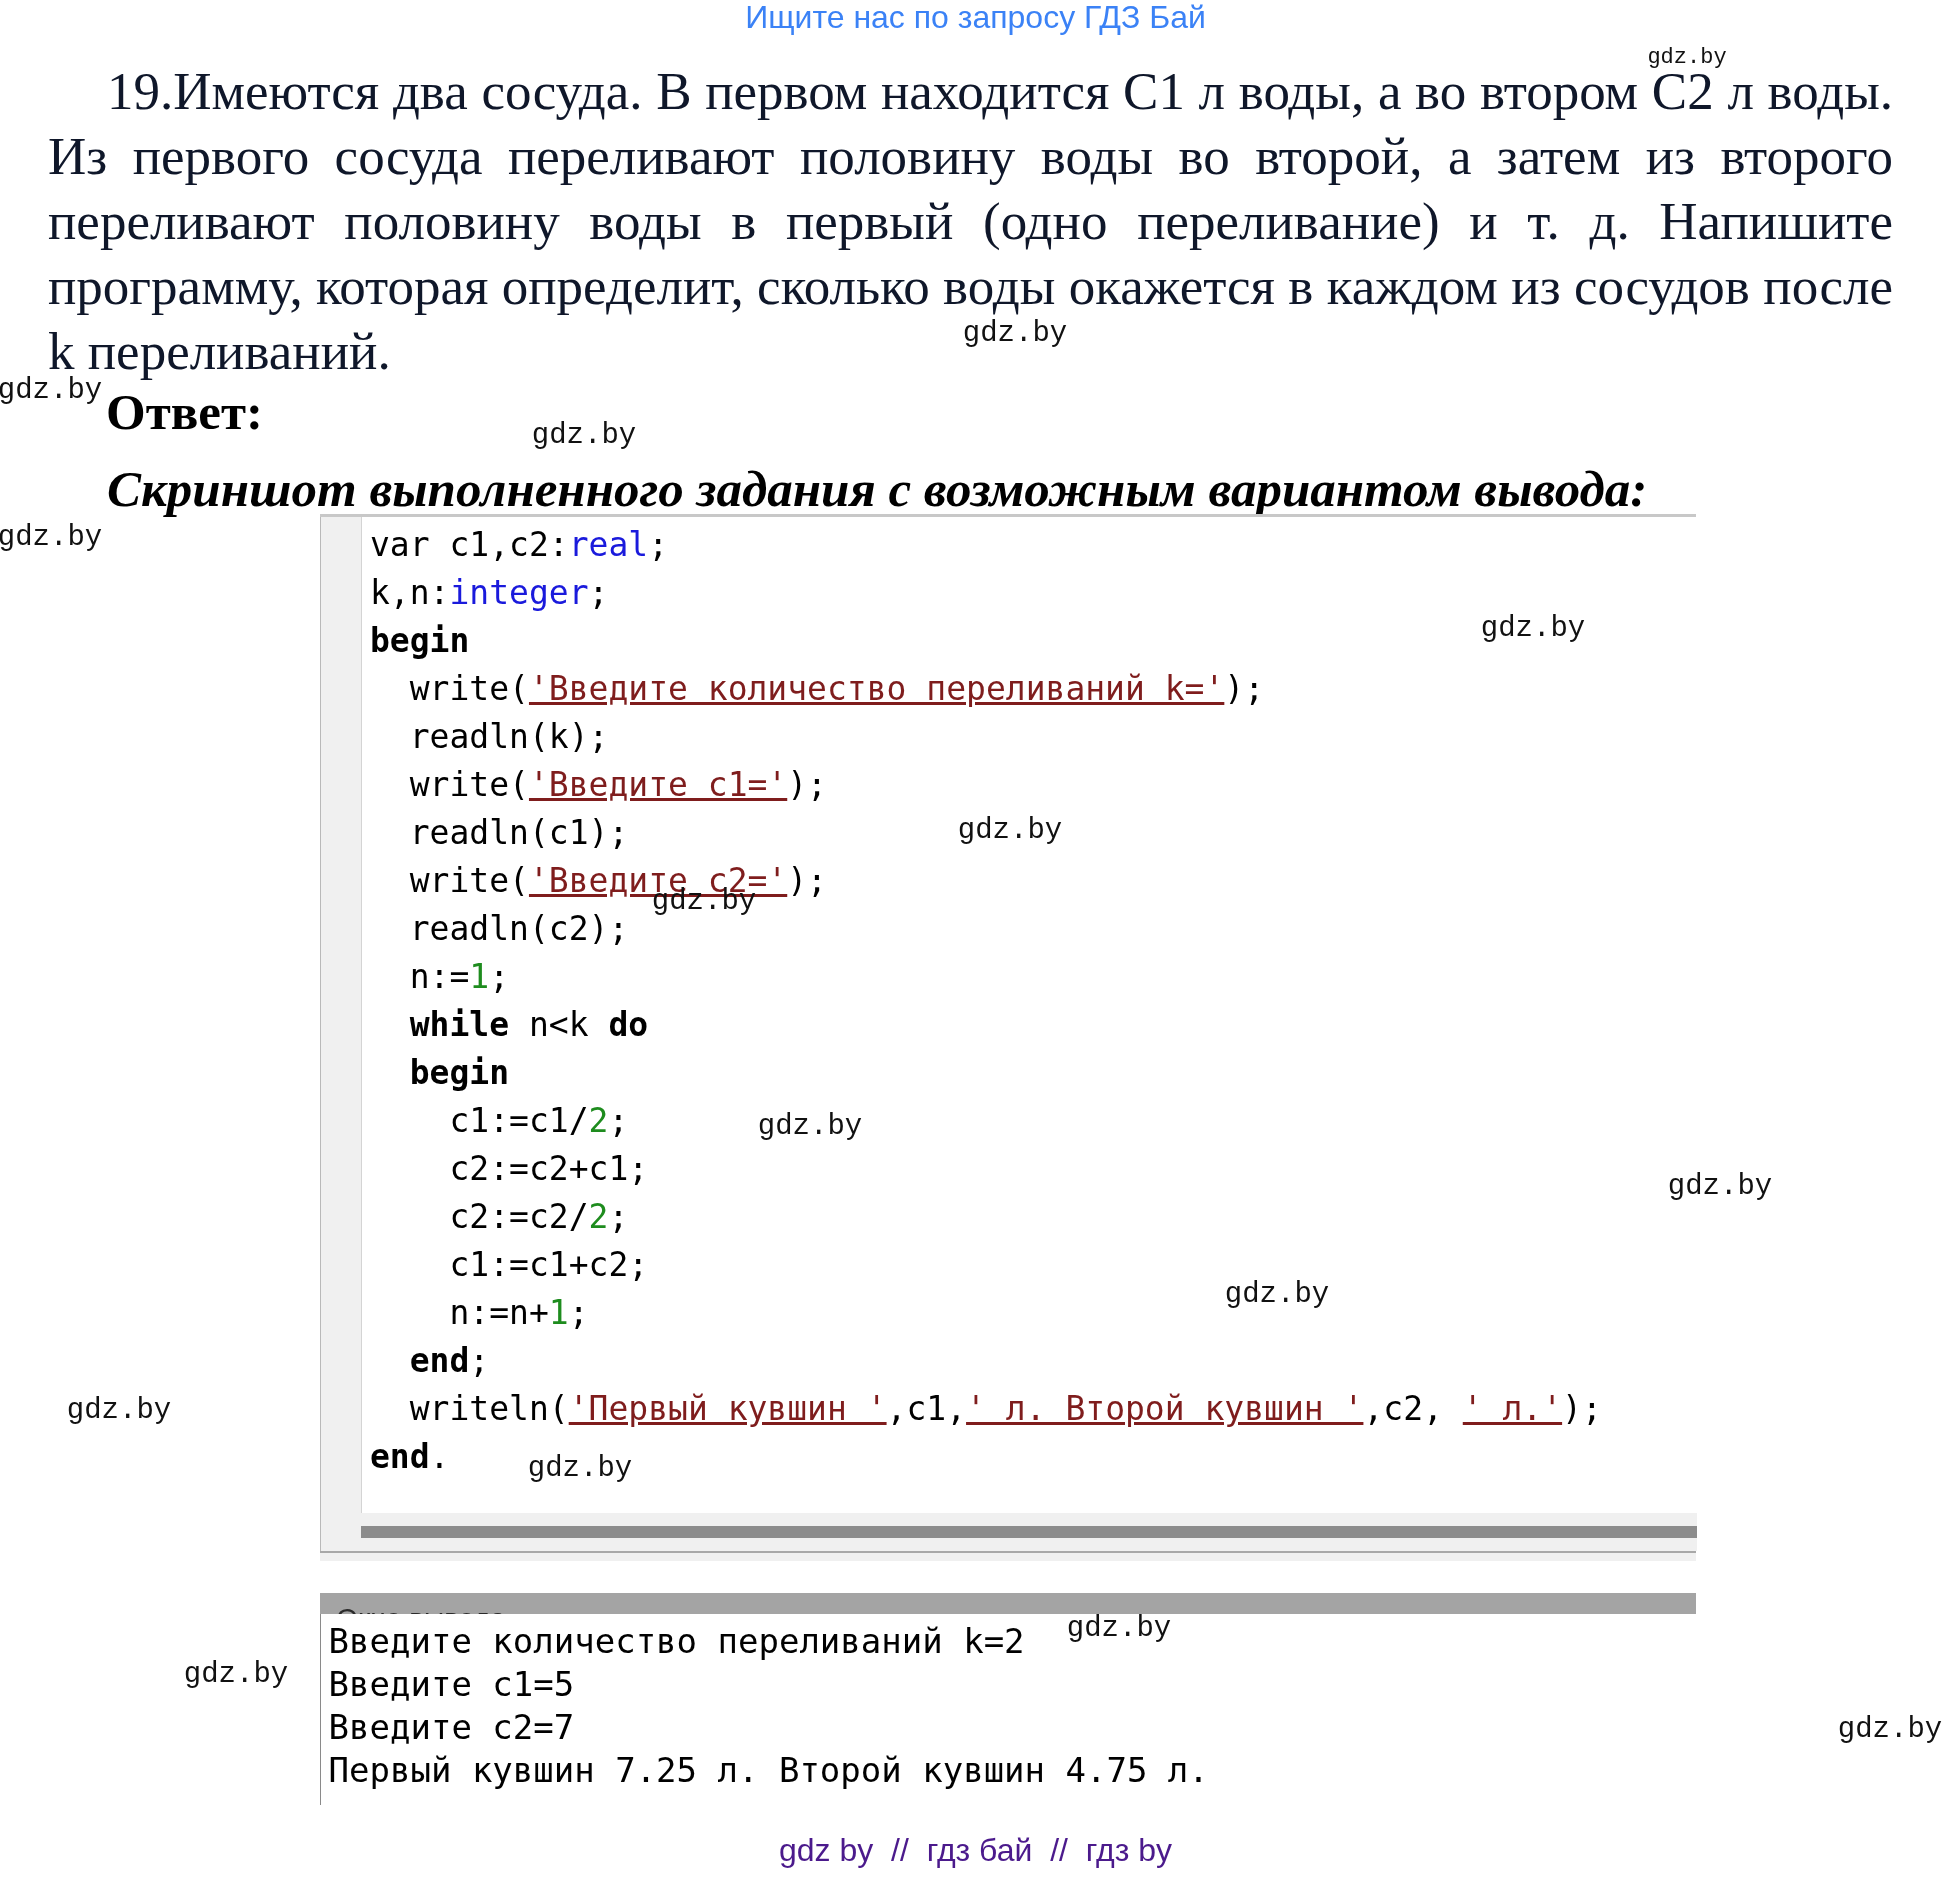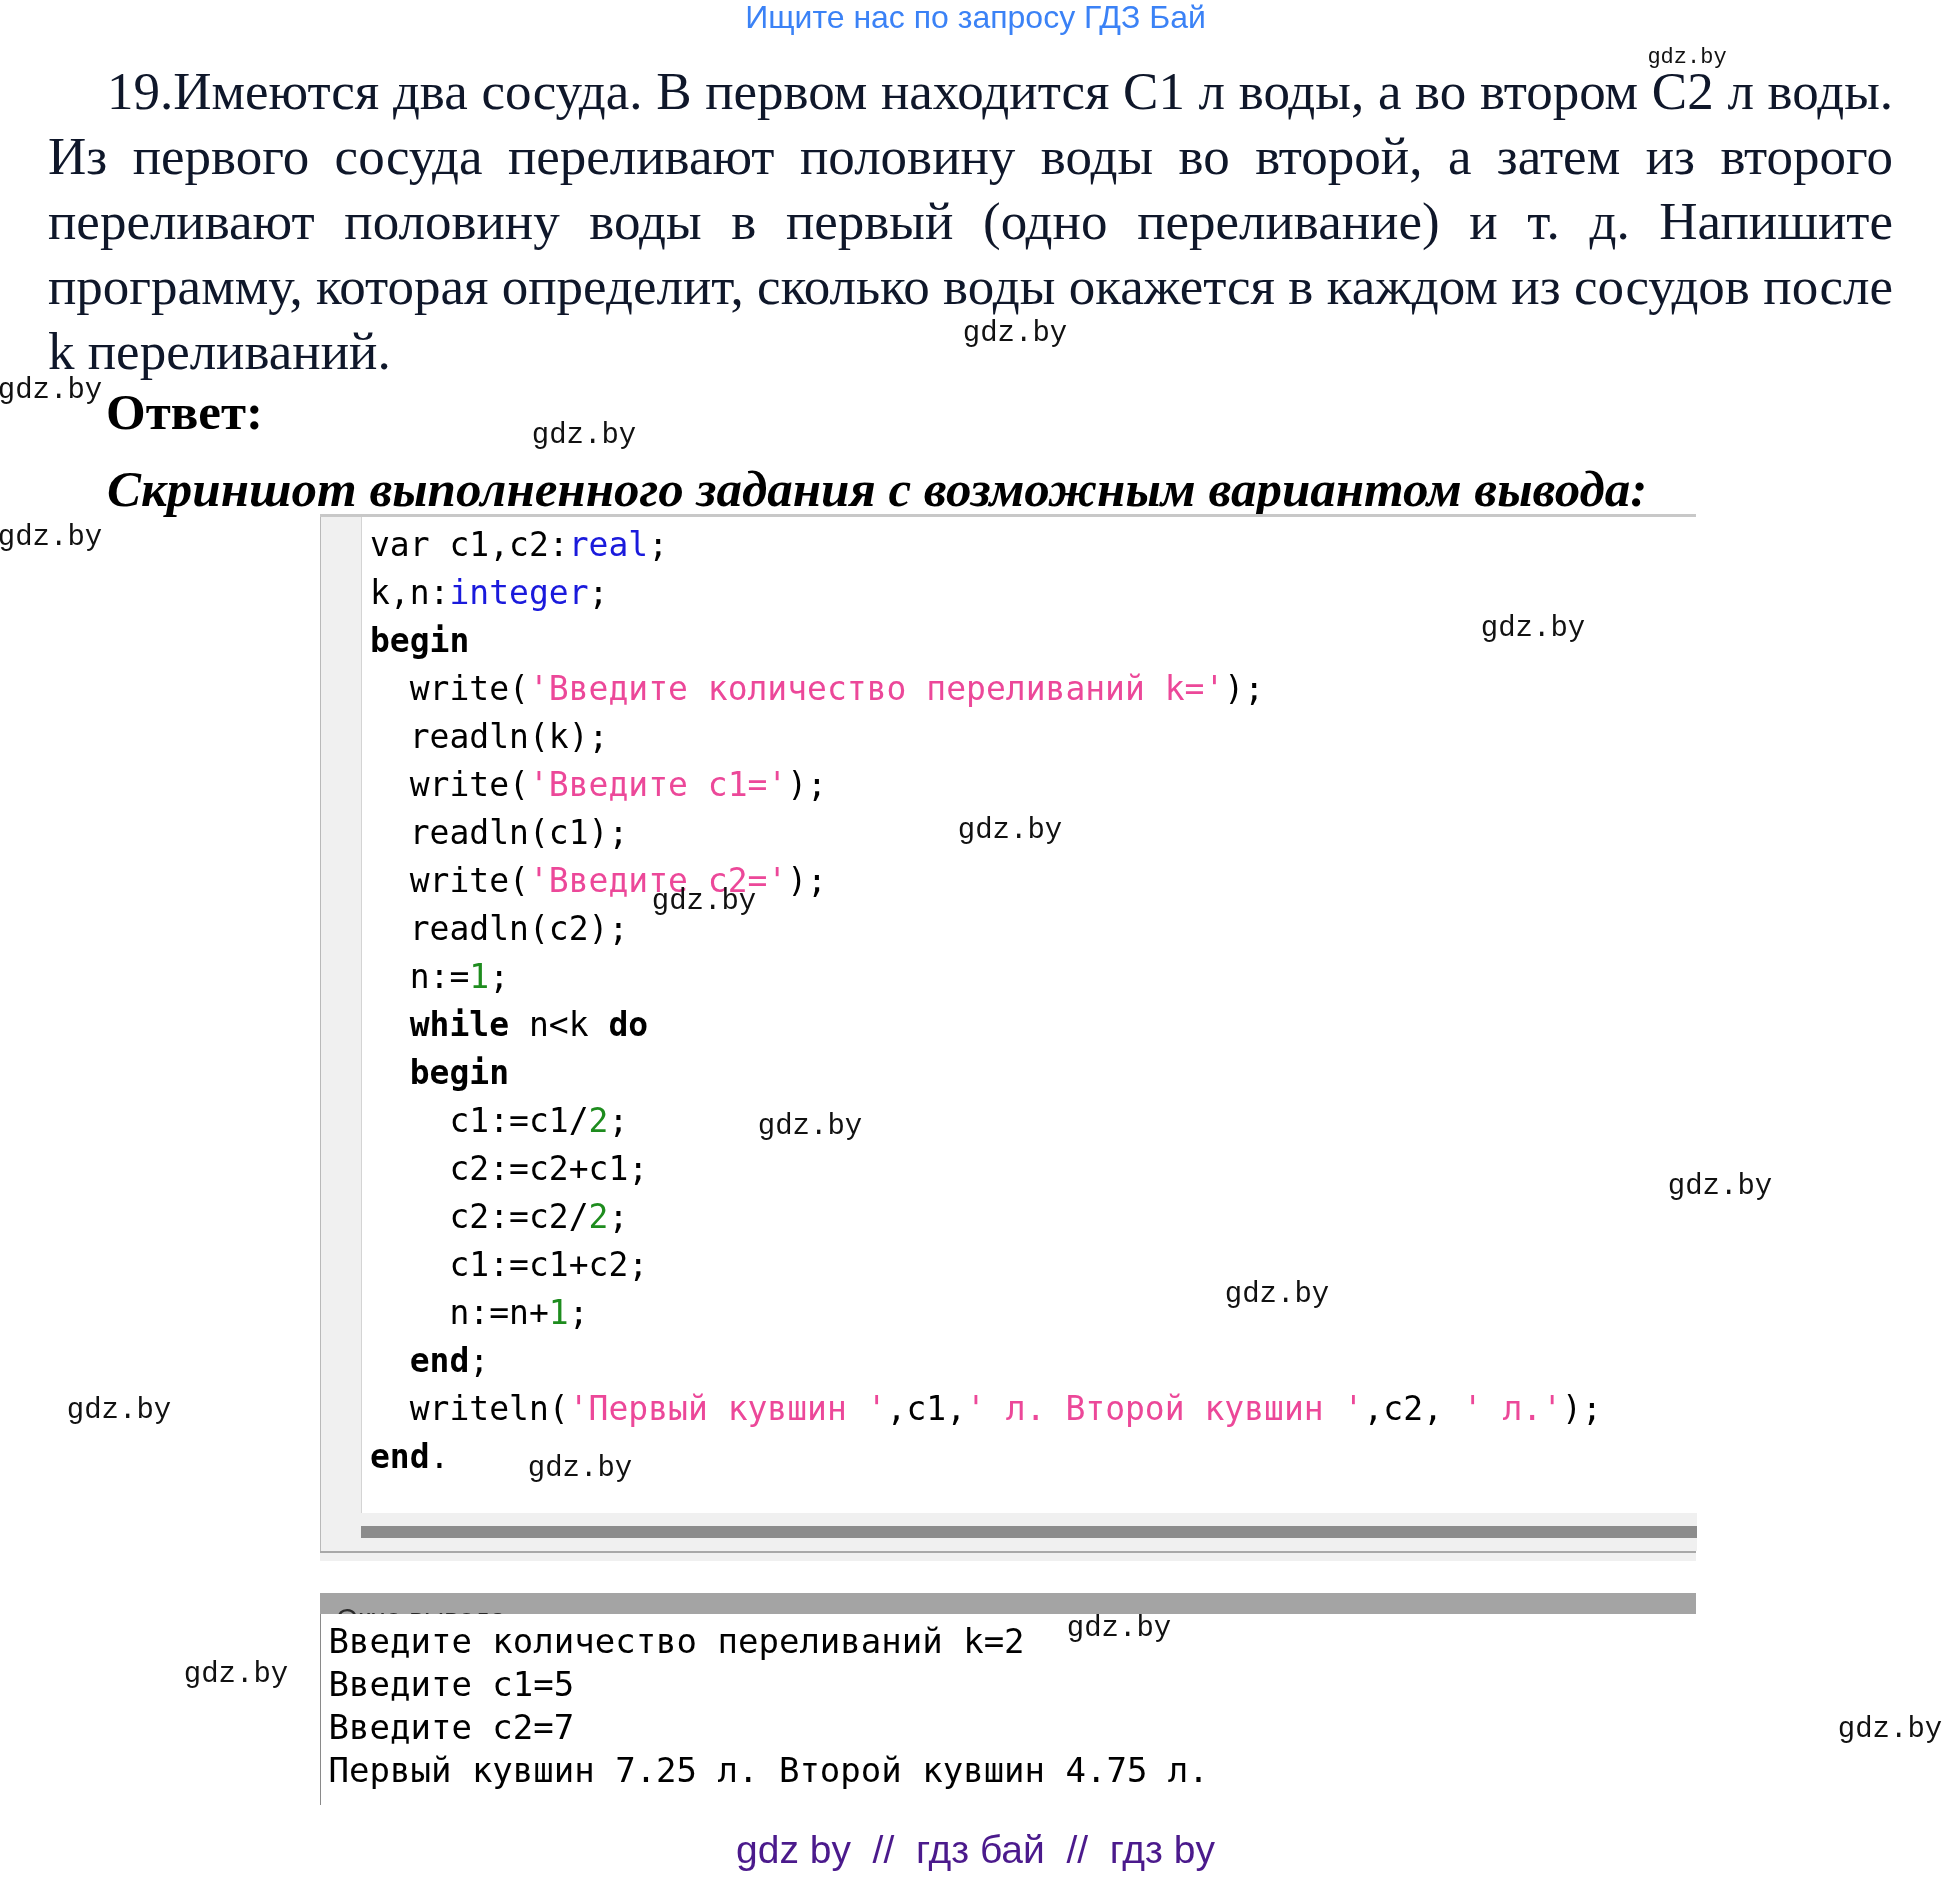--- a/index.html
+++ b/index.html
@@ -12,35 +12,35 @@
   .subhead { left: 107px; top: 461px; font-family: "Liberation Serif", serif; font-weight: bold; font-style: italic; font-size: 51px; line-height: 57px; color: #000; }
   .wm { position: absolute; font-family: Liberation Mono, monospace; font-size: 29px; line-height: 31px; color: #111; white-space: pre; transform: translate(-50%, -50%); }
   .wm.small { font-size: 22px; }
 
   .editor { position: absolute; left: 320px; top: 514px; width: 1376px; height: 1004px; background: #fff; border-top: 3.8px solid #c8c8c8; }
   .gutter { position: absolute; left: 0; top: 0; width: 40px; height: 996px; background: #f0f0f0; border-left: 1.9px solid #b9b9b9; border-right: 1.9px solid #d4d4d4; }
   .code { position: absolute; left: 50px; top: 3.8px; font-family: "DejaVu Sans Mono", monospace; font-size: 33px; line-height: 48px; color: #000; }
   .code .line { white-space: pre; height: 48px; }
   .tok-kw { font-weight: bold; }
   .tok-type { color: #1a1adc; }
-  .tok-str { color: #ec4899; }
+  .tok-str { color: #7f1d1d; text-decoration: underline; }
   .tok-num { color: #1e8c1e; }
 
   .hscroll-area { position: absolute; left: 320px; top: 1513px; width: 1376px; height: 38px; background: #f0f0f0; border-left: 1.9px solid #b9b9b9; }
   .hscroll-thumb { position: absolute; left: 40px; top: 13.4px; width: 1336px; height: 11.5px; background: #8c8c8c; }
   .editor-bottom { position: absolute; left: 320px; top: 1551px; width: 1376px; height: 1.9px; background: #a8a8a8; }
   .gap-strip { position: absolute; left: 320px; top: 1553px; width: 1376px; height: 7.6px; background: #f0f0f0; }
 
   .out-header { position: absolute; left: 320px; top: 1561px; width: 1376px; height: 52px; background: #a4a4a4; border-bottom: 1.9px solid #8a8a8a; margin-top: 32px; }
   .out-header-label { position: absolute; left: 16.3px; top: 9.6px; font-family: "Liberation Sans", sans-serif; font-size: 28px; line-height: 32.5px; color: #2a2a2a; }
   .out-body { position: absolute; left: 320px; top: 1614px; width: 1376px; height: 191px; border-left: 1.9px solid #8a8a8a; background: #fff; }
   .out-text { position: absolute; left: 7.6px; top: 5.7px; font-family: "DejaVu Sans Mono", monospace; font-size: 34px; line-height: 43px; color: #000; }
   .out-text .line { white-space: pre; height: 43px; }
 
-  .footer { left: 0; width: 1951px; text-align: center; top: 1831px; font-family: "Liberation Sans", sans-serif; font-size: 39px; line-height: 38px; color: #4b1a8c; }
+  .footer { left: 0; width: 1951px; text-align: center; top: 1831px; font-family: "Liberation Sans", sans-serif; font-size: 32px; line-height: 38px; color: #4b1a8c; }
 </style>
 </head>
 <body>
 
 <div class="abs promo-top">Ищите нас по запросу ГДЗ Бай</div>
 
 <div class="task"><span class="indent"></span><span>19.</span><span>Имеются два сосуда. В первом находится С1 л воды, а во втором С2 л воды. Из первого сосуда переливают половину воды во второй, а затем из второго переливают половину воды в первый (одно переливание) и т. д. Напишите программу, которая определит, сколько воды окажется в каждом из сосудов после k переливаний.</span></div>
 
 <div class="abs answer">Ответ:</div>
 <div class="abs subhead">Скриншот выполненного задания с возможным вариантом вывода:</div>

